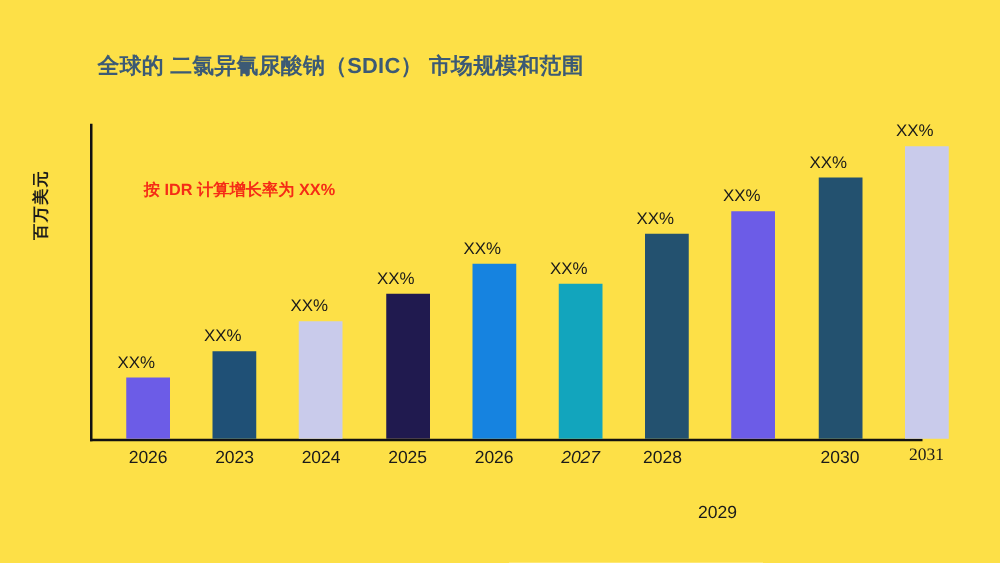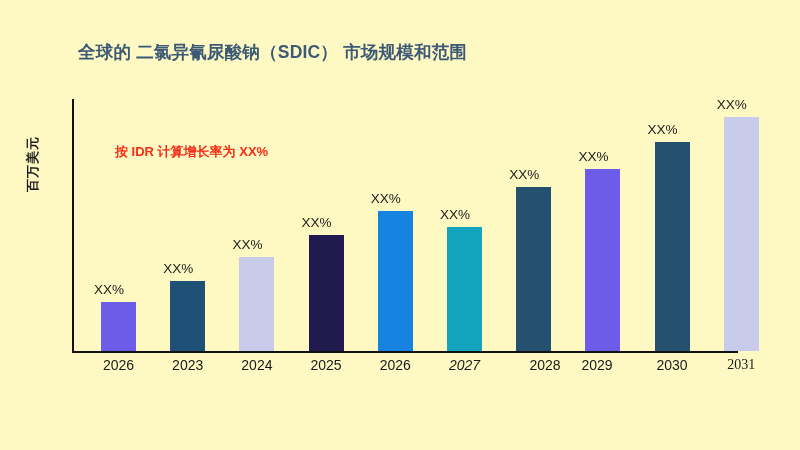--- a/index.html
+++ b/index.html
@@ -7,21 +7,21 @@
   body {
     background: #ffffff;
     font-family: "Liberation Sans", "DejaVu Sans", sans-serif;
     position: relative;
     overflow: hidden;
   }
   #chart-root {
     position: absolute;
     left: 0; top: 0;
     width: 800px; height: 450px;
-    background: #fef9c3;
+    background: #fde047;
   }
   #chart-title {
     position: absolute;
     left: 78px;
     top: 40px;
     font-size: 17.5px;
     font-weight: bold;
     letter-spacing: 0.2px;
     color: #3c5a75;
     white-space: nowrap;
@@ -164,20 +164,20 @@
       </div>
   </div>
 
   <div id="ticks-layer">
       <div class="x-tick" style="left: 83.5px;">2026</div>
       <div class="x-tick" style="left: 152.7px;">2023</div>
       <div class="x-tick" style="left: 221.9px;">2024</div>
       <div class="x-tick" style="left: 291.1px;">2025</div>
       <div class="x-tick" style="left: 360.3px;">2026</div>
       <div class="x-tick" style="left: 429.5px; font-style: italic;">2027</div>
-      <div class="x-tick" style="left: 510px;">2028</div>
-      <div class="x-tick" style="left: 562px;">2029</div>
+      <div class="x-tick" style="left: 495px;">2028</div>
+      <div class="x-tick" style="left: 539px; margin-top: 44px;">2029</div>
       <div class="x-tick" style="left: 637px;">2030</div>
       <div class="x-tick" style="left: 706.3px; font-family: Liberation Serif, serif;">2031</div>
     </div>
 
 
 </div>
 
 </body></html>

